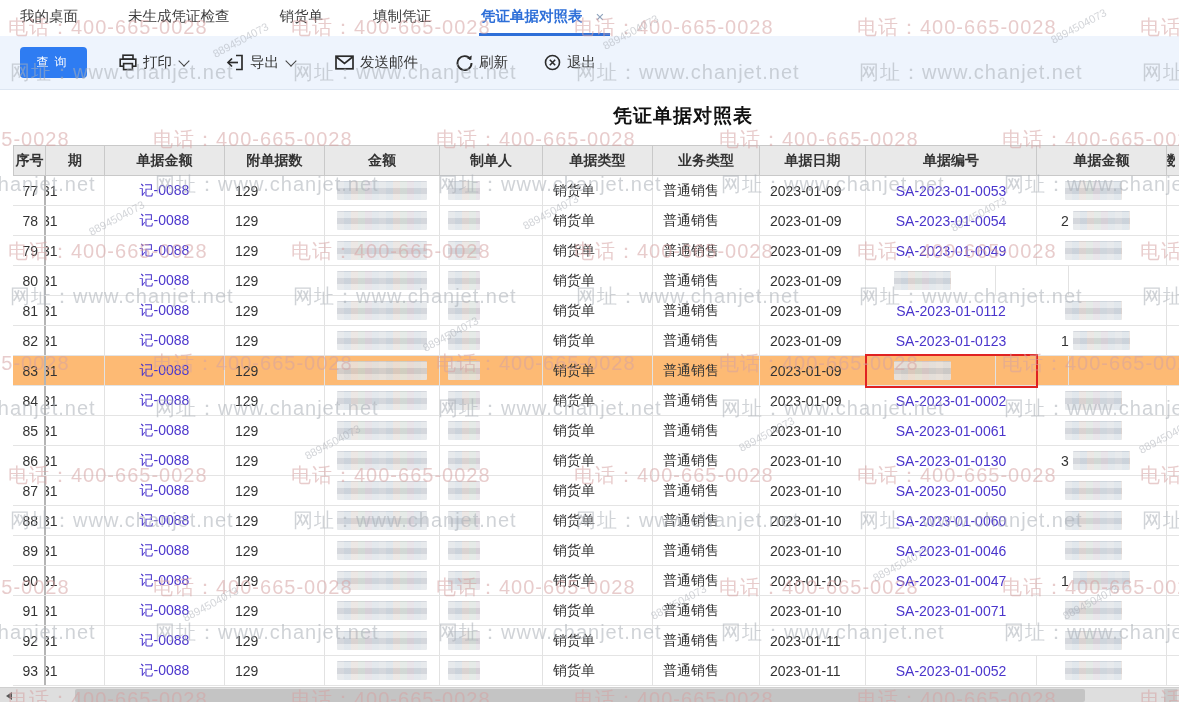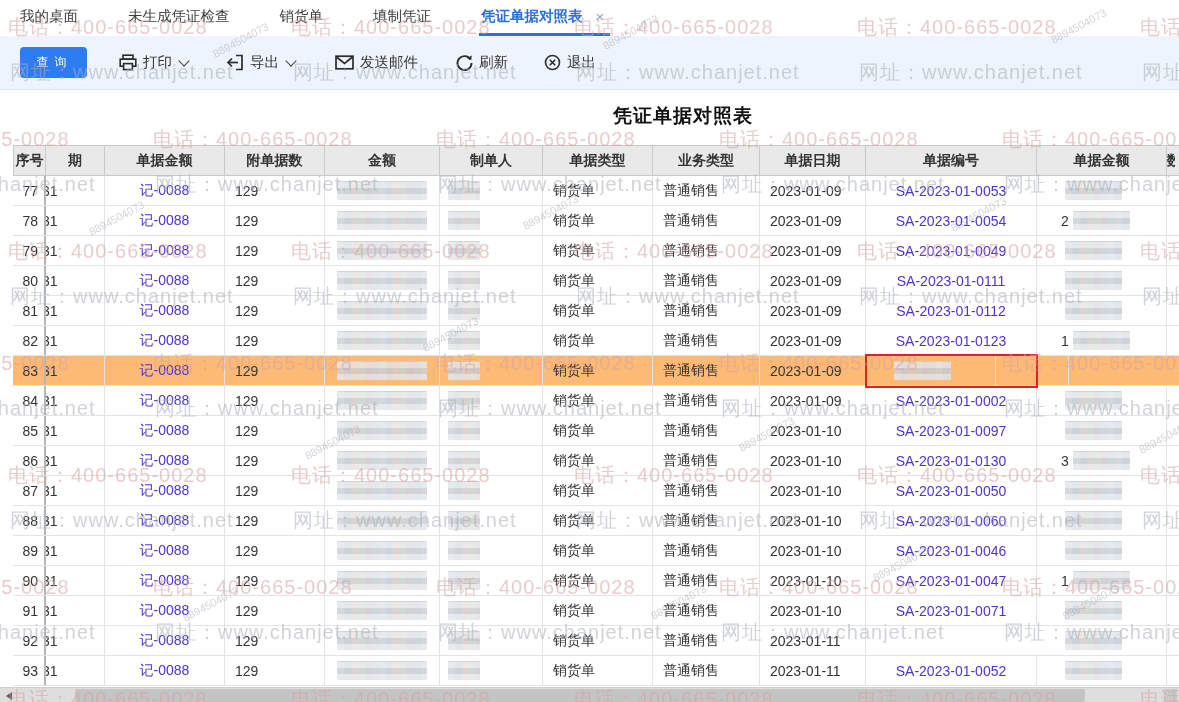--- a/index.html
+++ b/index.html
@@ -272,23 +272,20 @@
           <div class="cell c-attach pad" style="width: 100px;">129</div>
           <div class="cell c-amount" style="width: 115px;">
             <div class="mosaic m-amount"></div>
           </div>
           <div class="cell c-maker" style="width: 103px;">
             <div class="mosaic m-maker"></div>
           </div>
           <div class="cell c-doc-type pad" style="width: 110px;">销货单</div>
           <div class="cell c-biz-type pad" style="width: 107px;">普通销售</div>
           <div class="cell c-date pad" style="width: 106px;">2023-01-09</div>
-          <div class="cell c-doc-no" style="width: 171px;">
-            <span class="link">SA-2023-01-0111</span>
-          </div>
           <div class="cell c-doc-amount" style="width: 130px;">
             <span class="amt-prefix" style="width: 0px;"></span>
             <div class="mosaic m-docamt"></div>
           </div>
           <div class="cell c-extra" style="width: 73px;"></div>
         </div>
         <div class="trow">
           <div class="cell c-seq" style="width: 33px;">81</div>
           <div class="cell c-period" style="width: 59px;">
             <span>31</span>
@@ -405,21 +402,21 @@
           <div class="cell c-amount" style="width: 115px;">
             <div class="mosaic m-amount"></div>
           </div>
           <div class="cell c-maker" style="width: 103px;">
             <div class="mosaic m-maker"></div>
           </div>
           <div class="cell c-doc-type pad" style="width: 110px;">销货单</div>
           <div class="cell c-biz-type pad" style="width: 107px;">普通销售</div>
           <div class="cell c-date pad" style="width: 106px;">2023-01-10</div>
           <div class="cell c-doc-no" style="width: 171px;">
-            <span class="link">SA-2023-01-0097</span>
+            <span class="link">SA-2023-01-0061</span>
           </div>
           <div class="cell c-doc-amount" style="width: 130px;">
             <span class="amt-prefix" style="width: 0px;"></span>
             <div class="mosaic m-docamt"></div>
           </div>
           <div class="cell c-extra" style="width: 73px;"></div>
         </div>
         <div class="trow">
           <div class="cell c-seq" style="width: 33px;">86</div>
           <div class="cell c-period" style="width: 59px;">

